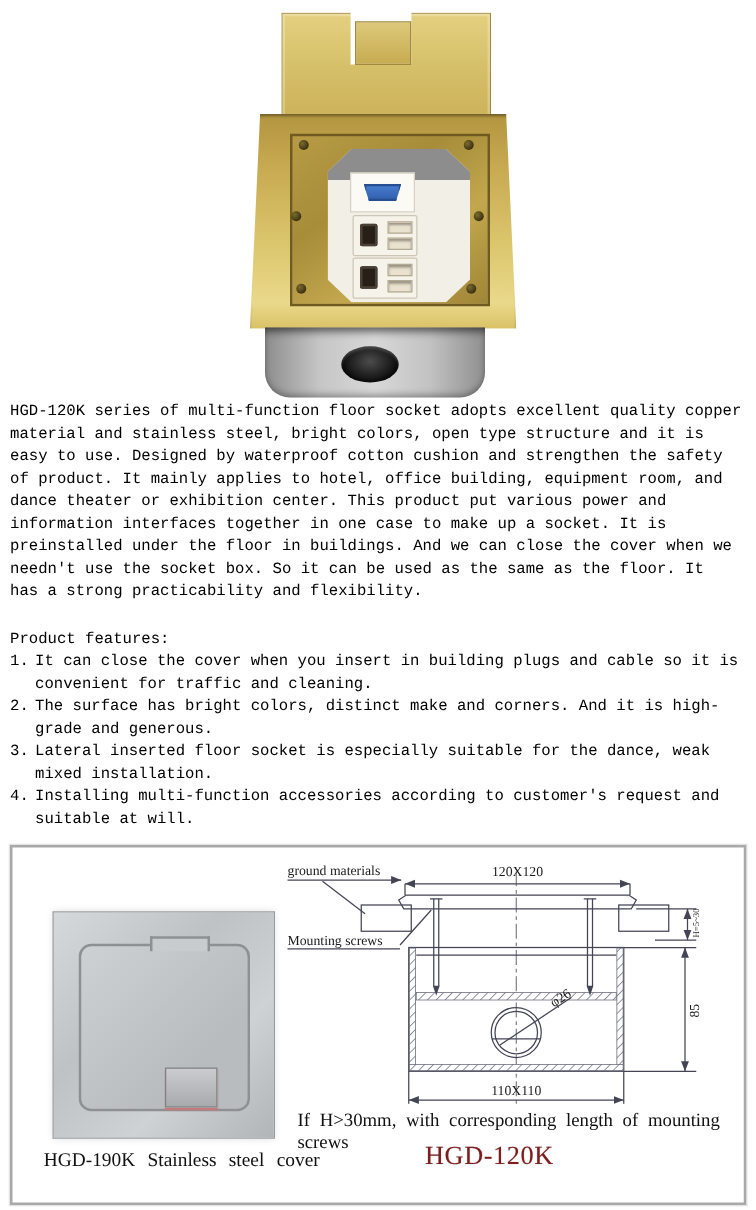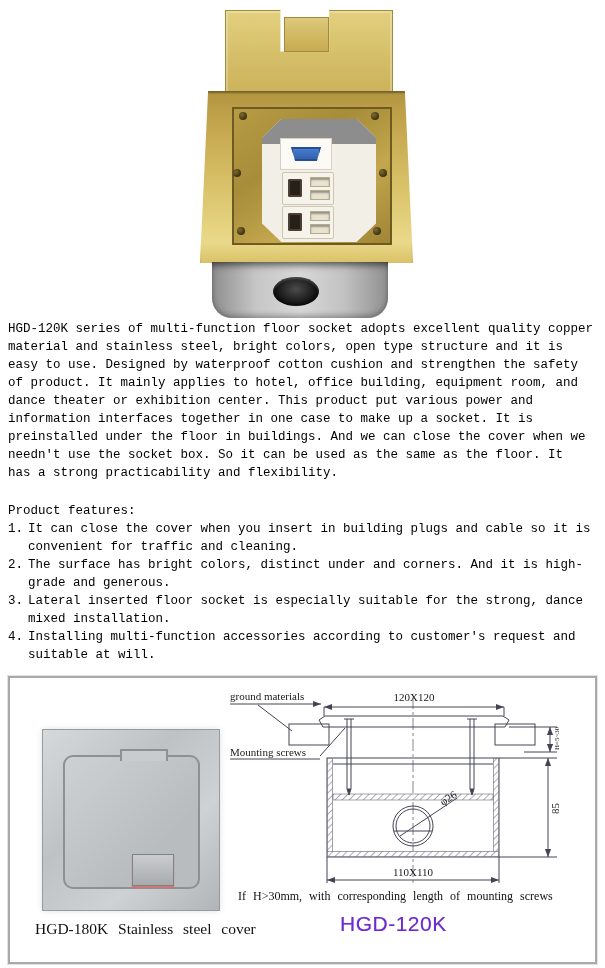--- a/index.html
+++ b/index.html
@@ -72,23 +72,23 @@
         border:1px solid #989b9e;box-shadow:0 0 6px rgba(0,0,0,.12);}
   .steel-lid{left:20px;top:25px;width:133px;height:130px;border:2px solid #8e9194;
         border-radius:10px;background:linear-gradient(135deg,#ced1d4,#b9bcbf 70%);}
   .steel-notch{left:55px;top:-8px;width:44px;height:10px;border:2px solid #8e9194;
         border-bottom:none;background:#c9ccCF;background-color:#c9cccf;}
   .steel-latch{left:67px;top:97px;width:40px;height:30px;border:1px solid #7f8285;
         background:linear-gradient(180deg,#caccd0,#a8abae);box-shadow:0 2px 1px #c77;}
   .cover-caption{left:25px;top:242px;width:230px;
         font-family:"Liberation Serif",serif;font-size:15.5px;word-spacing:6px;color:#111;}
   .note{left:228px;top:211px;width:355px;
-        font-family:"Liberation Serif",serif;font-size:12px;word-spacing:4px;color:#111;}
-  .model{left:330px;top:234px;width:120px;font-family:Liberation Sans, sans-serif;
-        font-size:21px;letter-spacing:.5px;color:#6d28d9;text-shadow:0 0 1px #b5b7b9;}
+        font-family:"Liberation Serif",serif;font-size:15px;word-spacing:4px;color:#111;}
+  .model{left:330px;top:234px;width:120px;font-family:Liberation Serif, serif;
+        font-size:21px;letter-spacing:.5px;color:#7f1d1d;text-shadow:0 0 1px #b5b7b9;}
   svg.diagram{left:214px;top:6px;}
   .dln{stroke:#445;stroke-width:1;fill:none;}
   .dlbl{font-family:"Liberation Serif",serif;font-size:11px;fill:#1a1a1a;}
   .dsm{font-family:"Liberation Serif",serif;font-size:7px;fill:#1a1a1a;}
   .cl{stroke:#667;stroke-width:.8;stroke-dasharray:12 3 3 3;}
 </style>
 </head>
 <body>
 
 <div class="photo">
@@ -135,44 +135,44 @@
 
 <div class="features">
   <div class="f-head">Product features:</div>
   <div class="f-item">
     <span class="f-num">1.</span>
     <span class="f-text">It can close the cover when you insert in building plugs and cable so it is
 convenient for traffic and cleaning.</span>
   </div>
   <div class="f-item">
     <span class="f-num">2.</span>
-    <span class="f-text">The surface has bright colors, distinct under and corners. And it is high-
+    <span class="f-text">The surface has bright colors, distinct make and corners. And it is high-
 grade and generous.</span>
   </div>
   <div class="f-item">
     <span class="f-num">3.</span>
-    <span class="f-text">Lateral inserted floor socket is especially suitable for the strong, dance
+    <span class="f-text">Lateral inserted floor socket is especially suitable for the dance, weak
 mixed installation.</span>
   </div>
   <div class="f-item">
     <span class="f-num">4.</span>
     <span class="f-text">Installing multi-function accessories according to customer's request and
 suitable at will.</span>
   </div>
 </div>
 
 <div class="panel">
 
   <div class="steel-plate">
     <div class="steel-lid">
       <div class="steel-notch"></div>
       <div class="steel-latch"></div>
     </div>
   </div>
-  <div class="cover-caption">HGD-180K Stainless steel cover</div>
+  <div class="cover-caption">HGD-190K Stainless steel cover</div>
 
   <svg class="diagram" width="378" height="205" viewBox="0 0 378 205" xmlns="http://www.w3.org/2000/svg">
     <defs>
       <marker id="arr" viewBox="0 0 10 10" refX="9" refY="5" markerWidth="9" markerHeight="9" orient="auto-start-reverse">
         <path d="M0,1.5 L9,5 L0,8.5 z" fill="#445"></path>
       </marker>
       <pattern id="hat" width="5" height="5" patternUnits="userSpaceOnUse" patternTransform="rotate(45)">
         <rect width="5" height="5" fill="#fff"></rect>
         <line x1="0" y1="0" x2="0" y2="5" stroke="#667" stroke-width="1.1"></line>
       </pattern>

